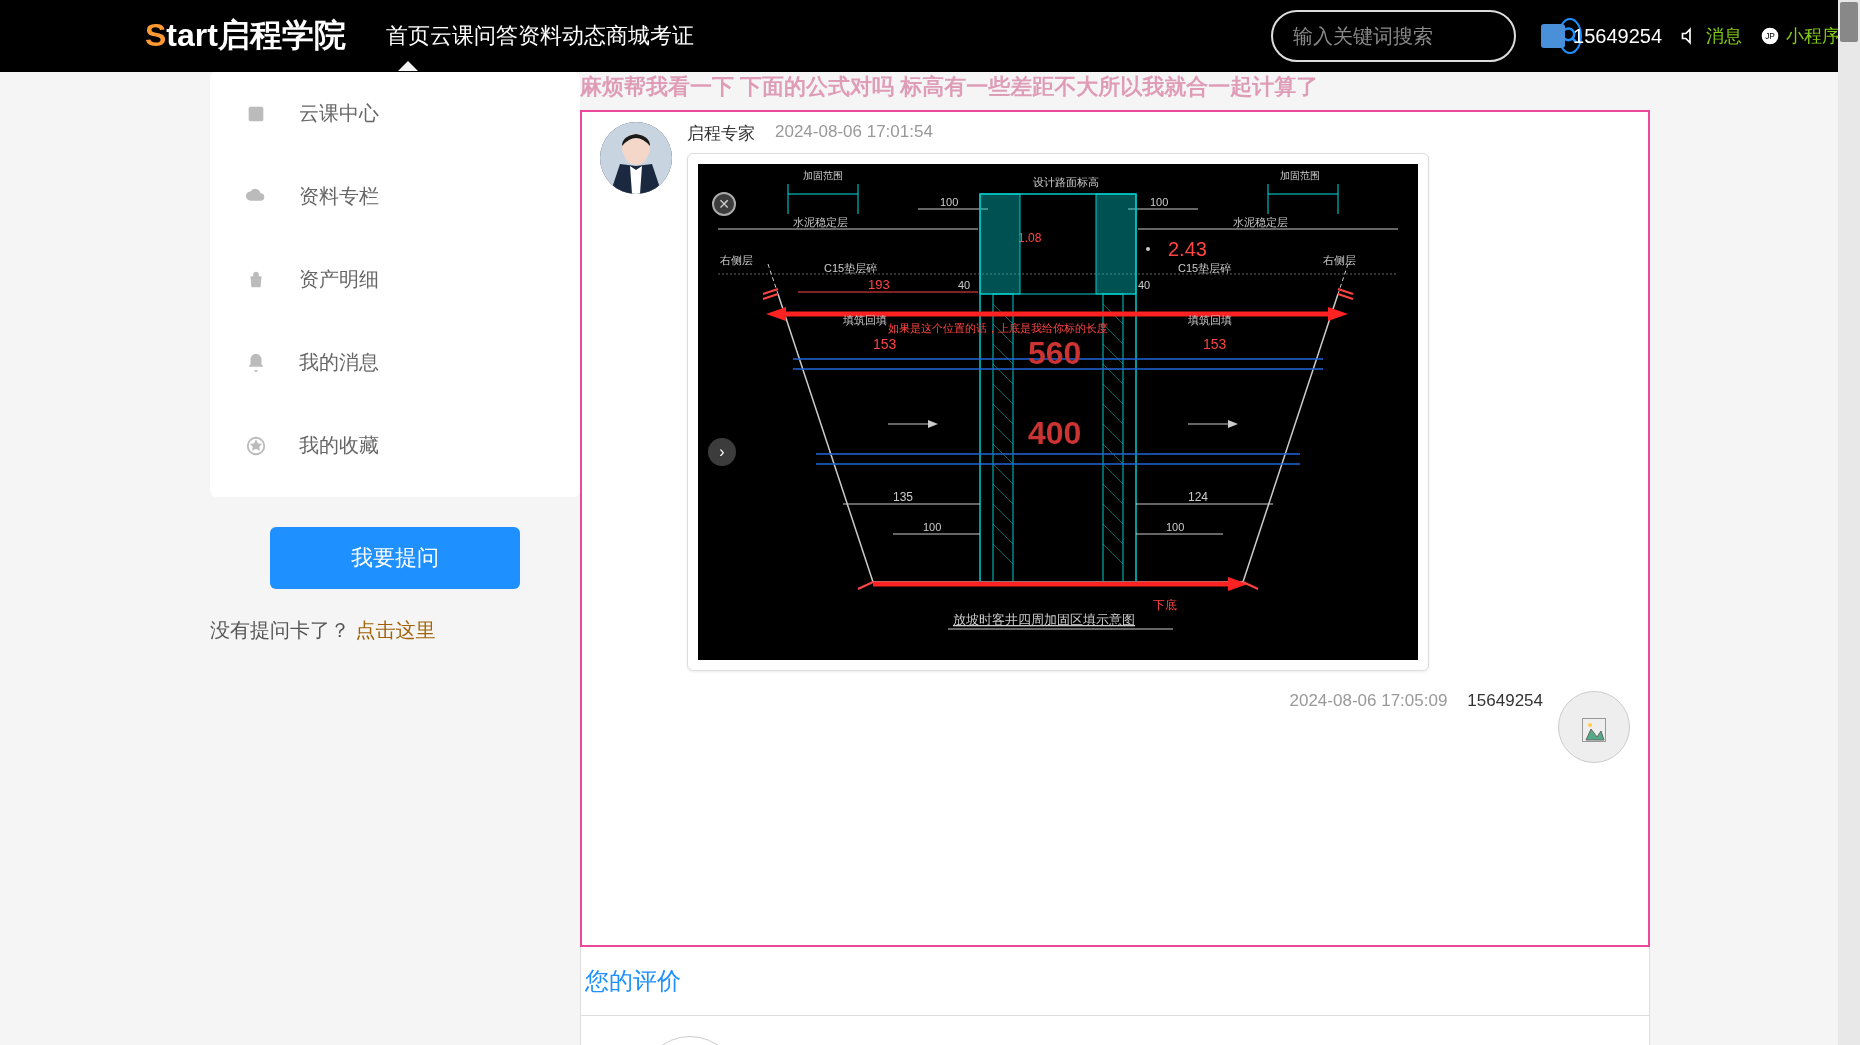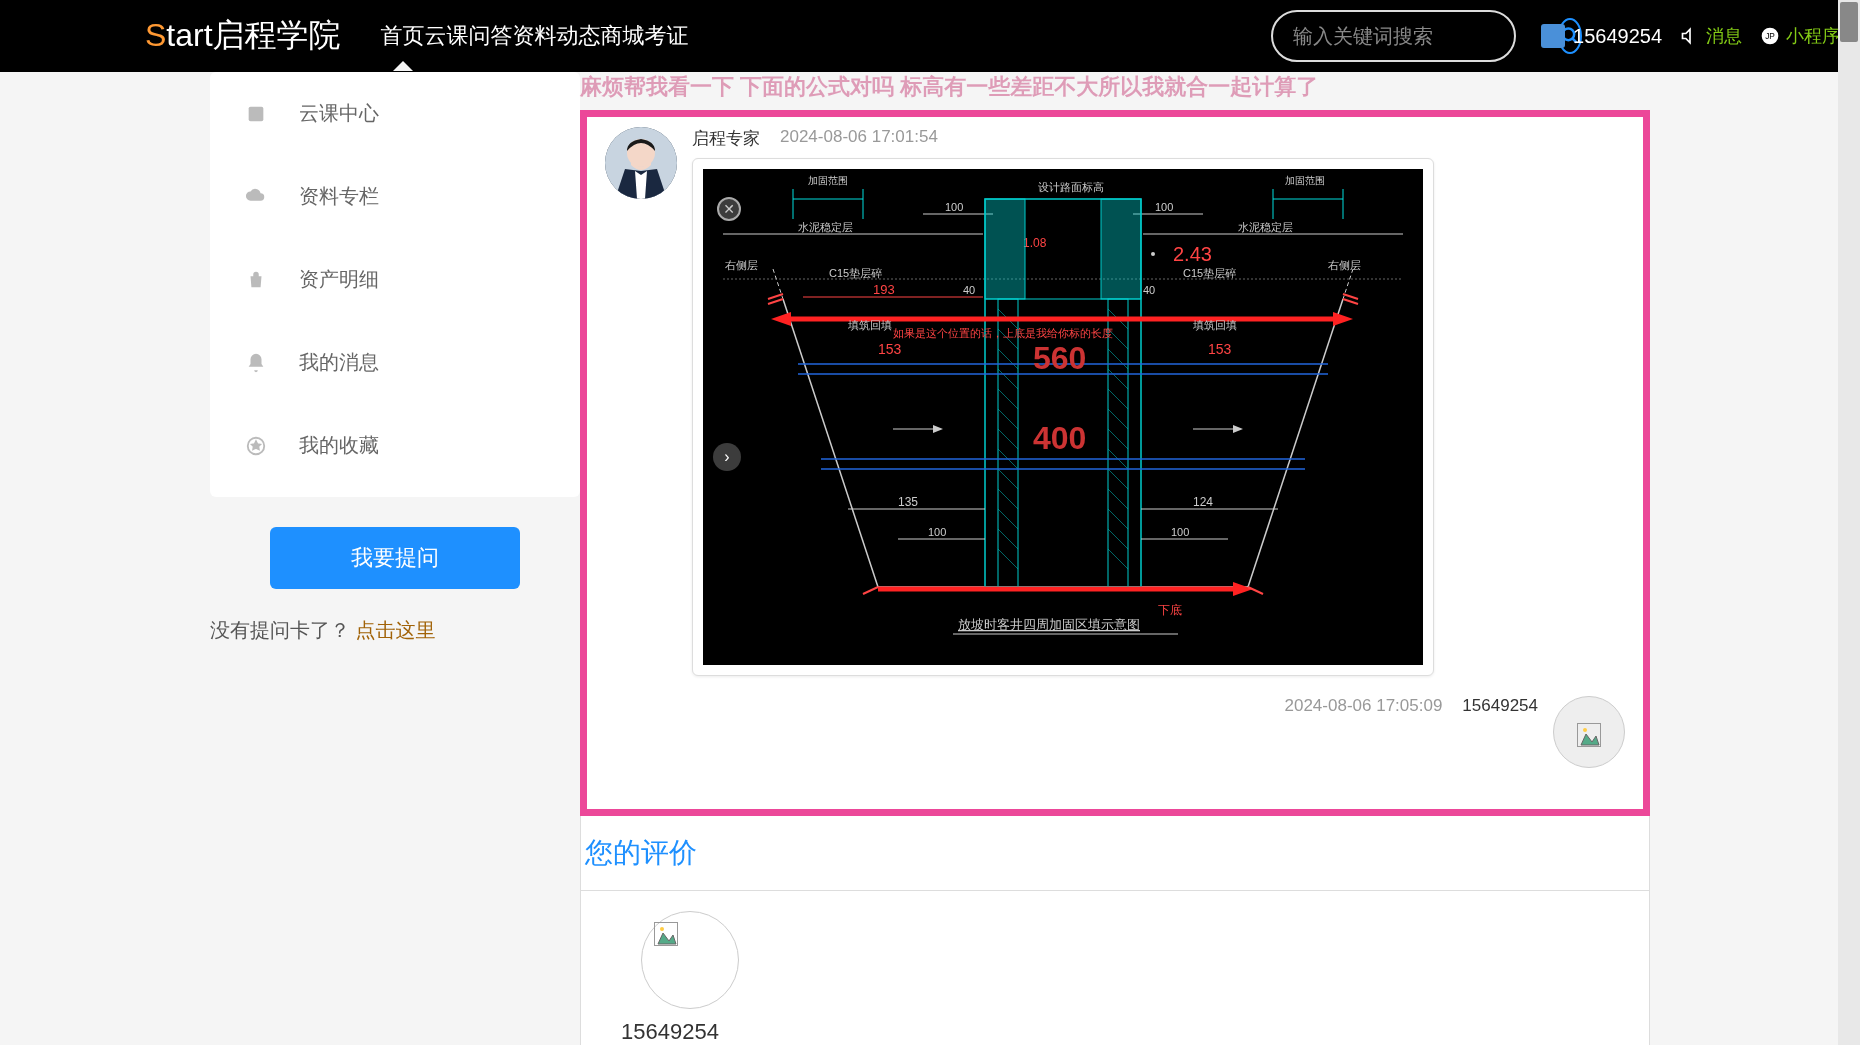--- a/index.html
+++ b/index.html
@@ -23,21 +23,21 @@
       color: #fff;
     }
     .logo {
       display: flex;
       align-items: center;
       margin-left: 125px;
       margin-right: 40px;
     }
     .logo-text {
       font-size: 32px;
-      font-weight: normal;
+      font-weight: bold;
     }
     .logo-s {
       color: #ff9933;
     }
     .logo-rest {
       color: #fff;
     }
     .nav {
       display: flex;
     }
@@ -188,23 +188,23 @@
     }
     .question-title {
       font-size: 22px;
       font-weight: bold;
       color: #be185d;
       padding: 0 0 8px 0;
       opacity: 0.4;
     }
     .chat-container {
       background: #fff;
-      border: 7px solid #ec4899;
+      border: 2px solid #ec4899;
       position: relative;
-      height: 706px;
+      height: 837px;
     }
     .chat-scroll {
       height: 700px;
       overflow-y: auto;
       padding: 10px 18px 10px 18px;
       position: relative;
     }
     .chat-scroll::-webkit-scrollbar {
       width: 14px;
     }
@@ -295,21 +295,21 @@
       width: 100%;
       height: 100%;
     }
     .review-section {
       border: 1px solid #ddd;
       border-top: none;
       background: #fff;
     }
     .review-title {
       color: #1e90ff;
-      font-size: 28px;
+      font-size: 24px;
       padding: 18px 0 18px 4px;
     }
     .review-content {
       padding: 20px;
       border-top: 1px solid #ddd;
     }
     .review-avatar {
       width: 98px;
       height: 98px;
       border-radius: 50%;

